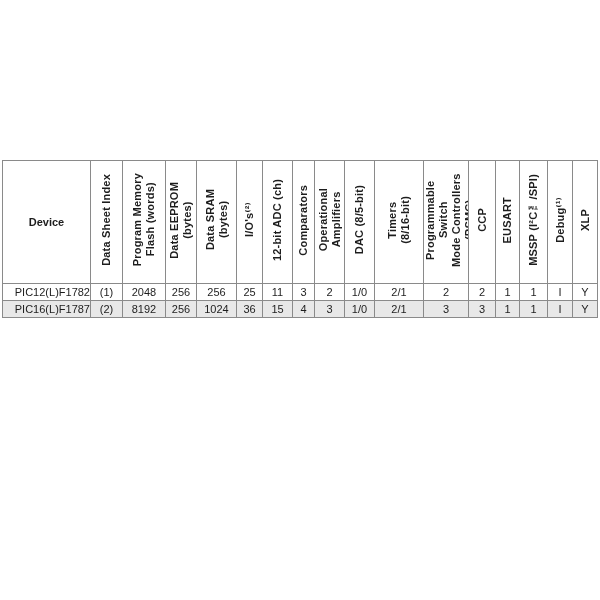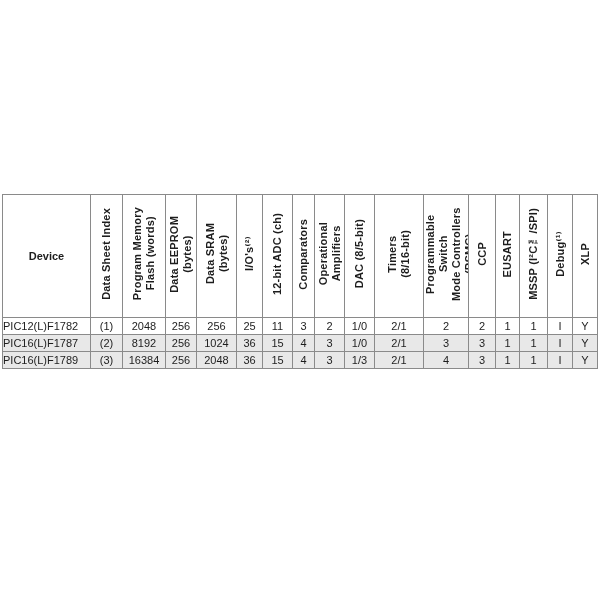--- a/index.html
+++ b/index.html
@@ -2,21 +2,21 @@
 <html><head>
 <meta charset="utf-8">
 <style>
   html,body{margin:0;padding:0;}
   body{width:600px;height:600px;background:#ffffff;overflow:hidden;}
   .page{
     position:relative;width:600px;height:600px;background:#ffffff;
     font-family:"Liberation Sans","DejaVu Sans",sans-serif;color:#1d1d1d;
   }
   table.spec{
-    position:absolute;left:2px;top:194px;
+    position:absolute;left:2px;top:160px;
     border-collapse:collapse;table-layout:fixed;width:595px;
     border:1px solid #5e5e5e;
   }
   table.spec th, table.spec td{
     border:1px solid #8a8a8a;
     padding:0;
     overflow:hidden;
   }
   thead th{
     height:118px;
@@ -41,21 +41,21 @@
   }
   tbody td{
     height:16px;
     font-size:11px;
     text-align:center;
     vertical-align:middle;
     background-clip:padding-box;
   }
   tbody tr.shaded td{background:#e8e8e8;}
   td.device-cell{
-    text-align:left;
+    text-align:right;
     padding-left:5px;
   }
 </style>
 </head>
 <body>
 
 <div class="page">
   <table class="spec">
     <colgroup id="colgroup">
         <col style="width: 88px;">
@@ -138,34 +138,15 @@
           <td>3</td>
           <td>1/0</td>
           <td>2/1</td>
           <td>3</td>
           <td>3</td>
           <td>1</td>
           <td>1</td>
           <td>I</td>
           <td>Y</td>
         </tr>
-        <tr class="shaded">
-          <td class="device-cell">PIC16(L)F1789</td>
-          <td>(3)</td>
-          <td>16384</td>
-          <td>256</td>
-          <td>2048</td>
-          <td>36</td>
-          <td>15</td>
-          <td>4</td>
-          <td>3</td>
-          <td>1/3</td>
-          <td>2/1</td>
-          <td>4</td>
-          <td>3</td>
-          <td>1</td>
-          <td>1</td>
-          <td>I</td>
-          <td>Y</td>
-        </tr>
       </tbody>
   </table>
 </div>
 
 </body></html>

